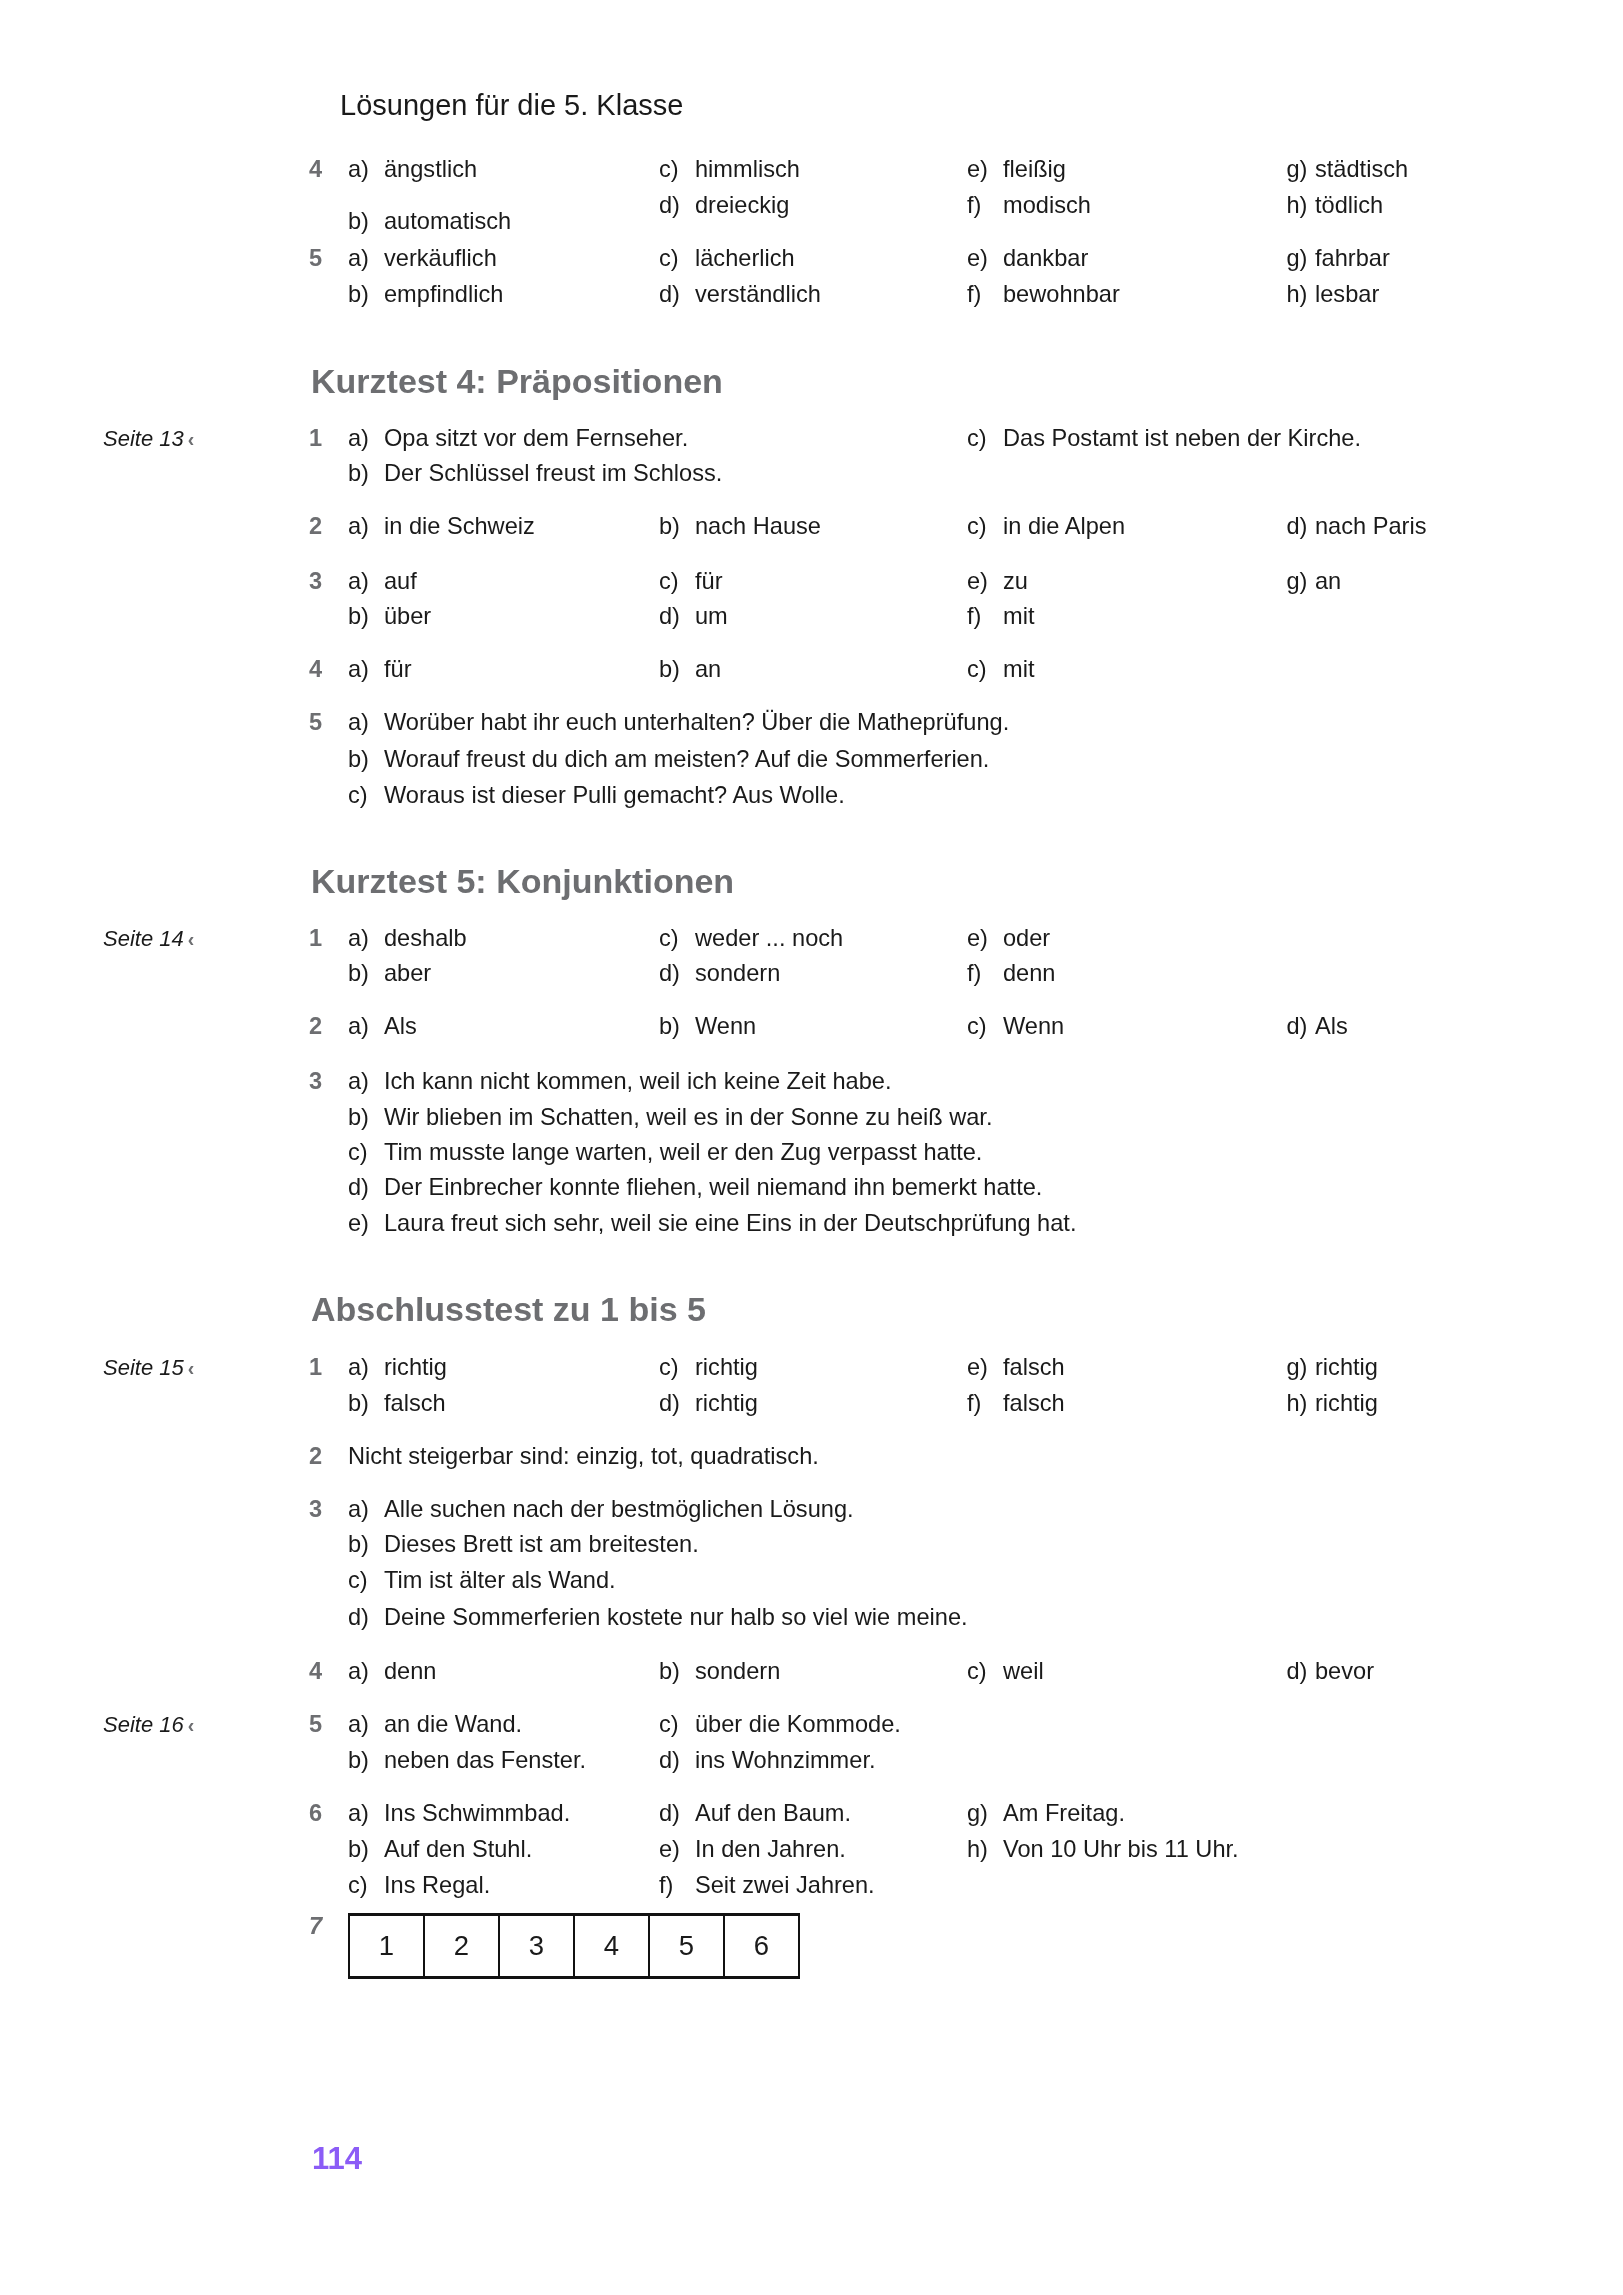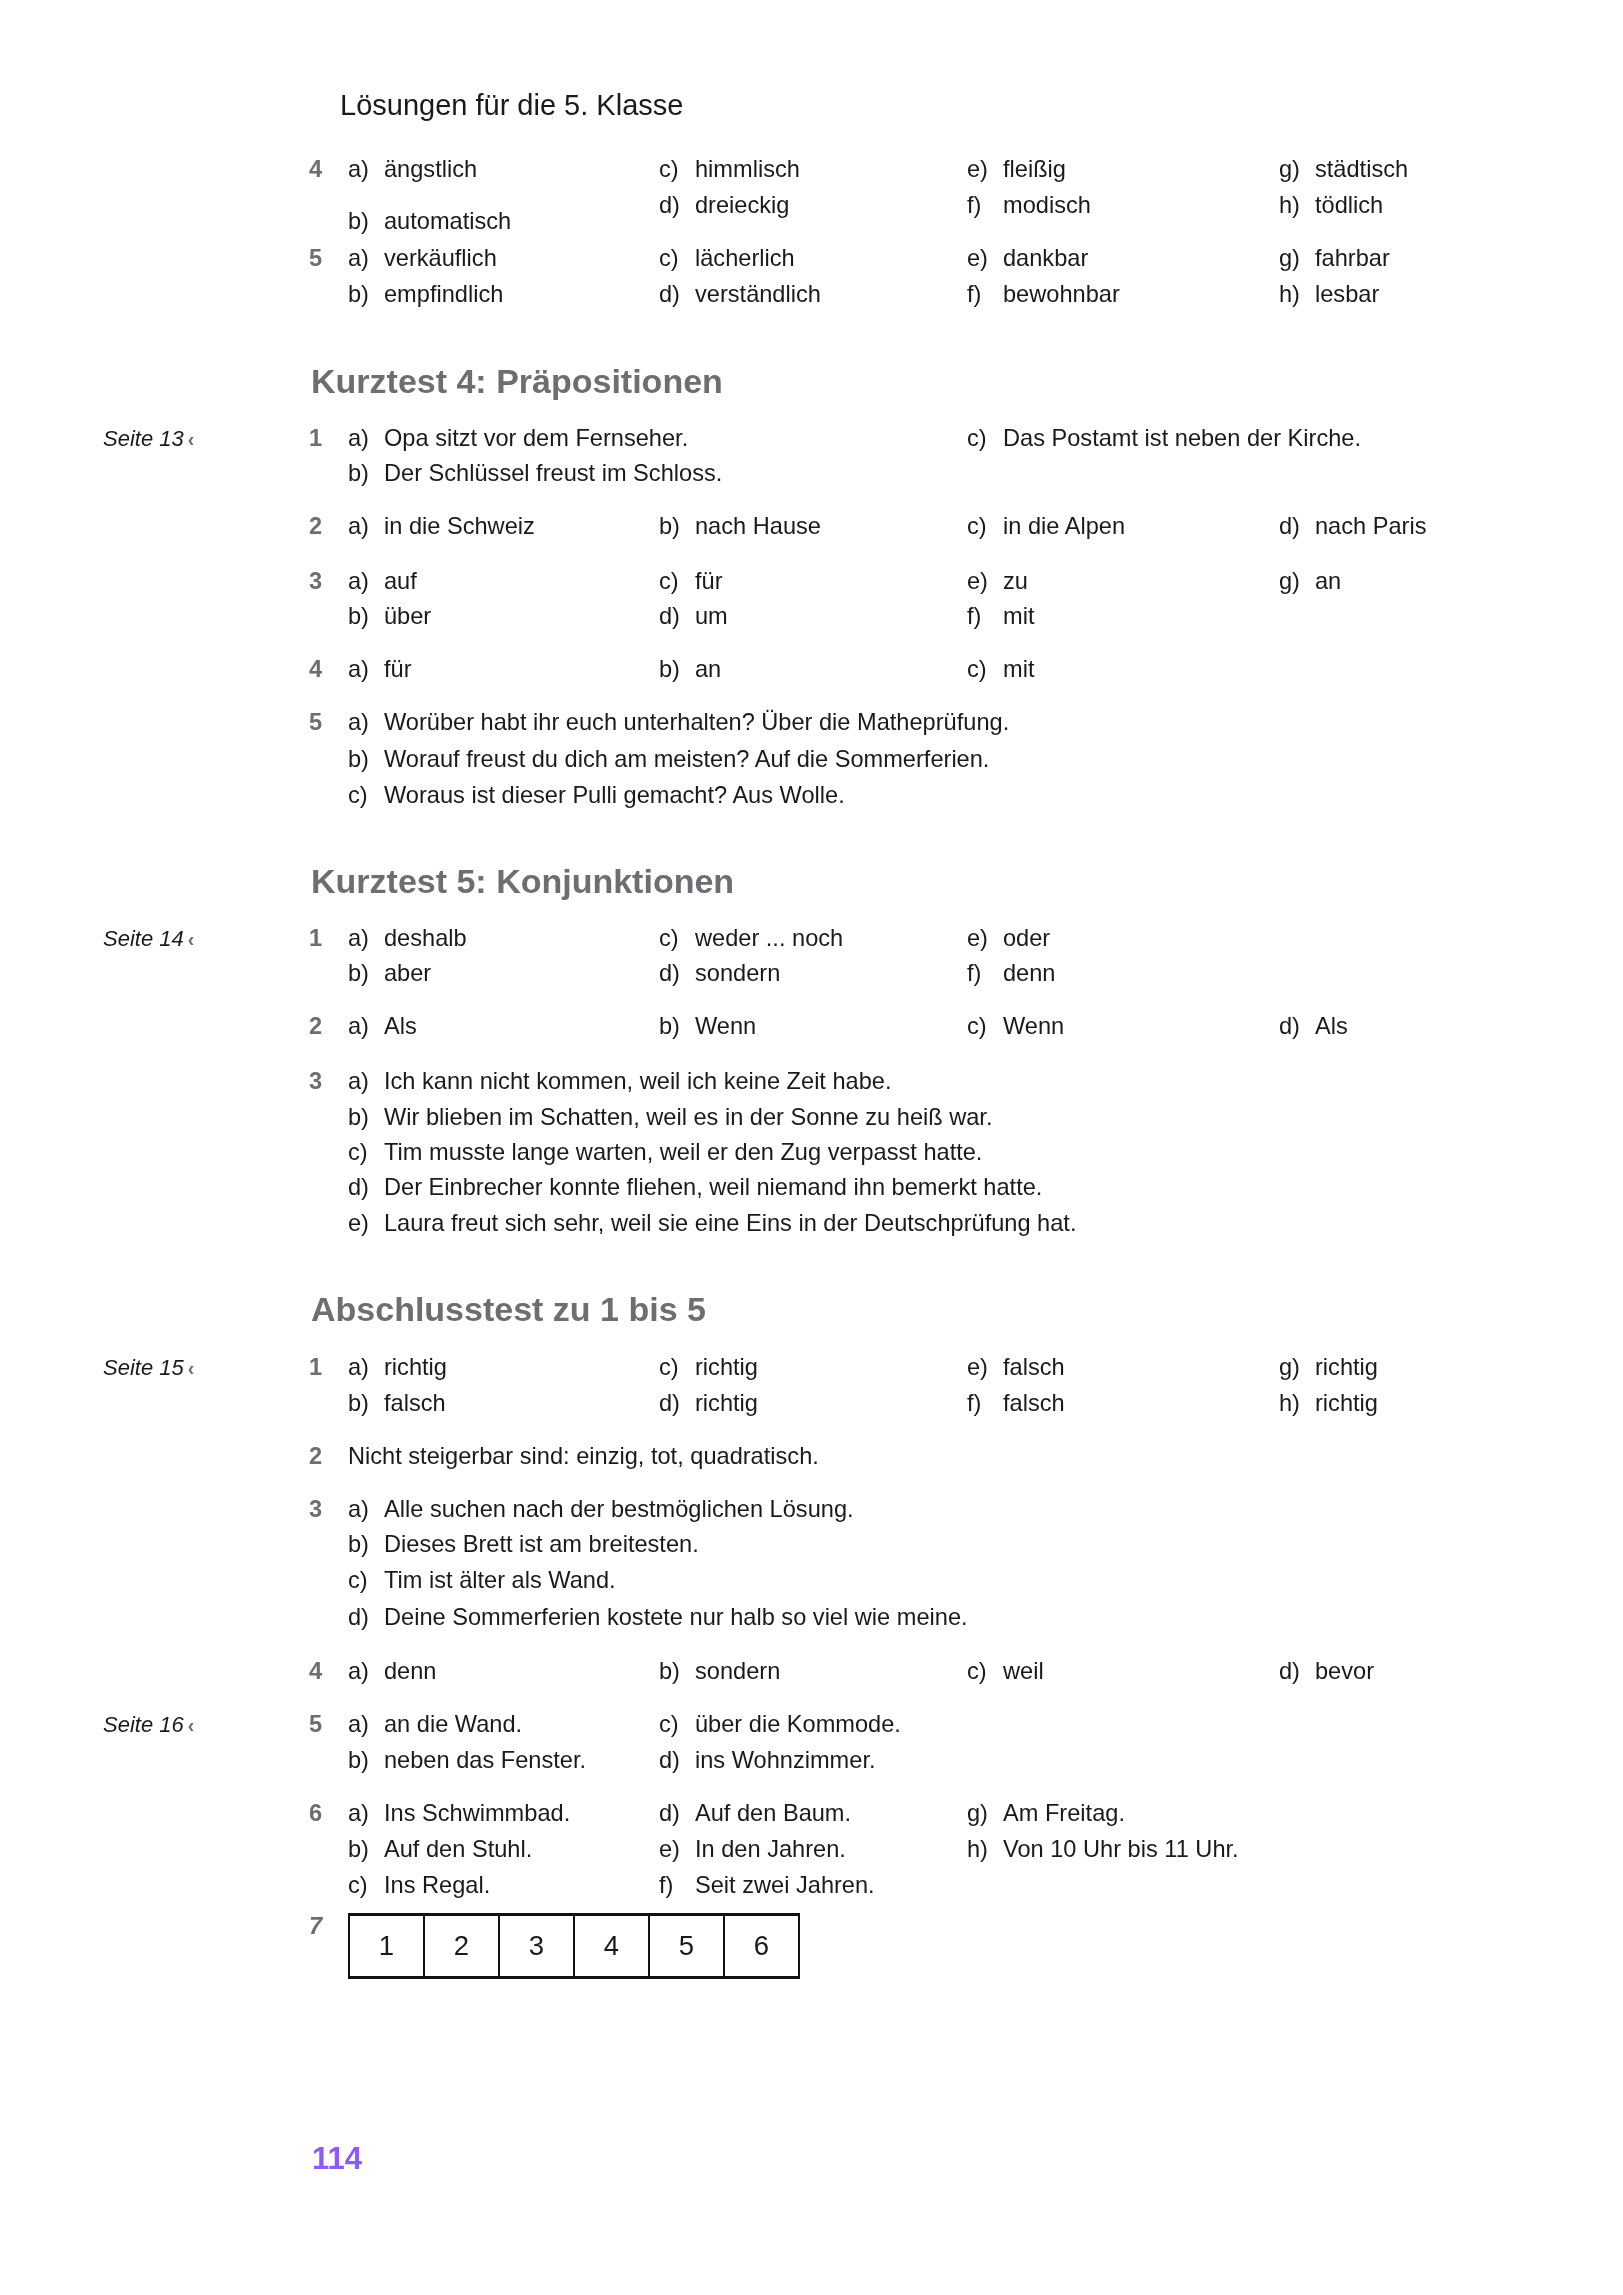--- a/index.html
+++ b/index.html
@@ -9,21 +9,21 @@
   .page-header { left:311px; top:86px; font-size:29px; line-height:39px; color:#1a1a1a;margin-left:29px; }
   .heading { left:311px; font-size:34px; font-weight:bold; line-height:46px; color:#6d6e71; letter-spacing:0px; }
   .seite { left:103px; font-size:22px; font-style:italic; line-height:35px; color:#1a1a1a; }
   .seite .chev { font-style:normal; color:#6d6e71; font-weight:bold; margin-left:3.9px; font-size:19.6px; }
   .num { left:309px; font-weight:bold; color:#6d6e71; font-size:23.6px; line-height:35px; }
   .item { font-size:23.6px; line-height:35px; }
   .item .lbl { display:inline-block; width:36px; }
   .col-a { left:348px; }
   .col-b { left:659px; }
   .col-c { left:967px; }
-  .col-d { left:1279px; }
+  .col-d { left:1279px;text-align:center; }
   .plain { left:348px; font-size:23.6px; line-height:35px; }
   table.match { position:absolute; left:348px; top:1913px; border-collapse:collapse; }
   table.match td { width:73px; height:60px; border:2px solid #111; text-align:center;
                    font-size:27.5px; padding:0; color:#1a1a1a; }
   table.match tr:first-child td { border-bottom-width:3.3px; border-top-width:3.3px; }
   table.match tr:last-child td { border-bottom-width:3.3px; }
   .num7 { left:309px; top:1909px; font-weight:bold; font-style:italic; color:#6d6e71; font-size:23.6px; line-height:35px; }
   .pageno { left:312px; top:2139px; font-size:31px; font-weight:bold; line-height:39px; color:#8b5cf6; }
 </style>
 </head>

